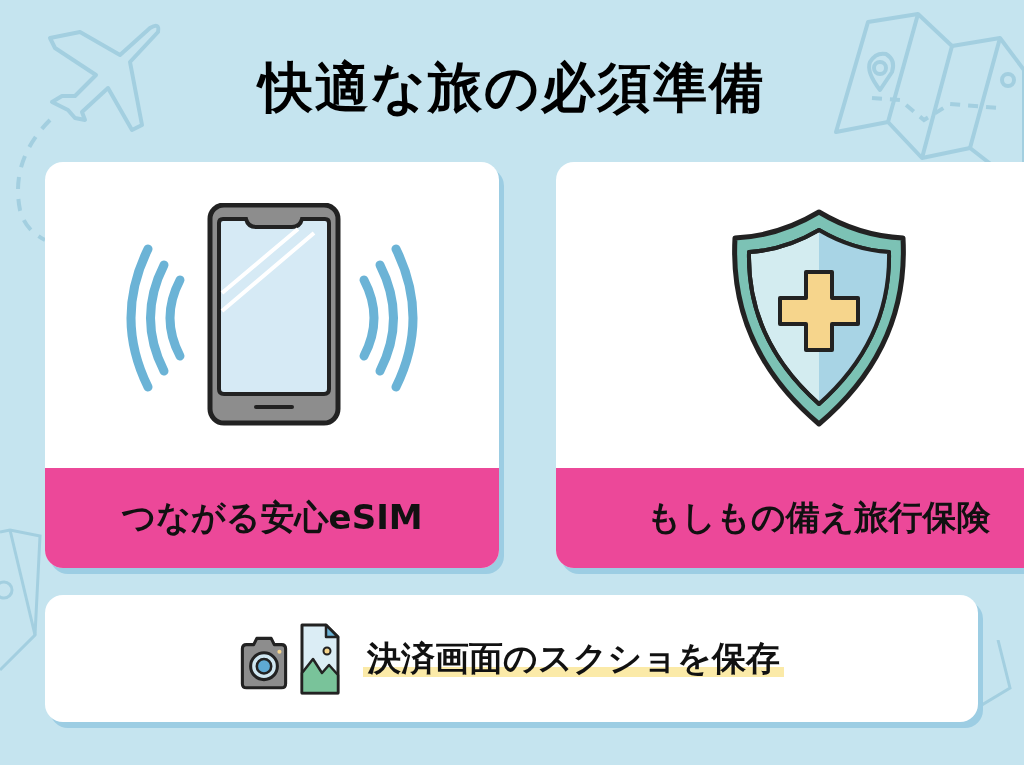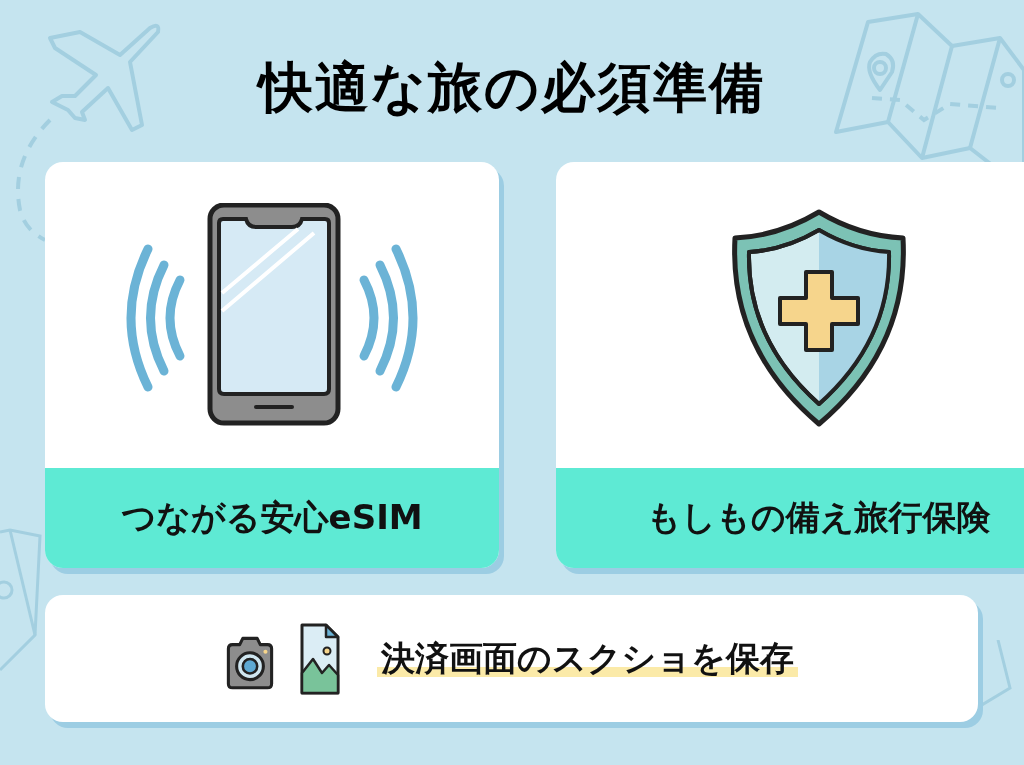--- a/index.html
+++ b/index.html
@@ -15,26 +15,26 @@
     text-align: center; font-size: 54px; font-weight: bold; color: #000000;
     letter-spacing: 2px;
   }
   .card {
     position: absolute; background: #fff; border-radius: 18px;
     box-shadow: 5px 6px 0 #9ccde3; overflow: hidden;
   }
   .card-top { position: absolute; left: 0; right: 0; top: 0; height: 306px; display: flex; align-items: center; justify-content: center; }
   .card-label {
     position: absolute; left: 0; right: 0; bottom: 0; height: 100px;
-    background: #5eead4; display: flex; align-items: center; justify-content: center;
+    background: #ec4899; display: flex; align-items: center; justify-content: center;
     font-size: 34px; font-weight: bold; color: #111;
   }
   #card-esim { left: 45px; top: 162px; width: 454px; height: 406px; }
   #card-insurance { left: 556px; top: 162px; width: 525px; height: 406px; }
-  #card-screenshot { left: 45px; top: 595px; width: 933px; height: 127px; display: flex; align-items: center; justify-content: center; gap: 22px; }
+  #card-screenshot { left: 45px; top: 595px; width: 933px; height: 127px; display: flex; align-items: center; justify-content: center; gap: 8px; }
   .shot-text {
     font-size: 34px; font-weight: bold; color: #111; position: relative; margin-left: 14px;
     padding: 0 4px;
     background: linear-gradient(to bottom, transparent 68%, #fbeaa8 68%, #fbeaa8 90%, transparent 90%);
   }
 </style>
 </head>
 <body>
 
 <svg class="deco" style="left:0;top:0" width="200" height="250" viewBox="0 0 200 250">

